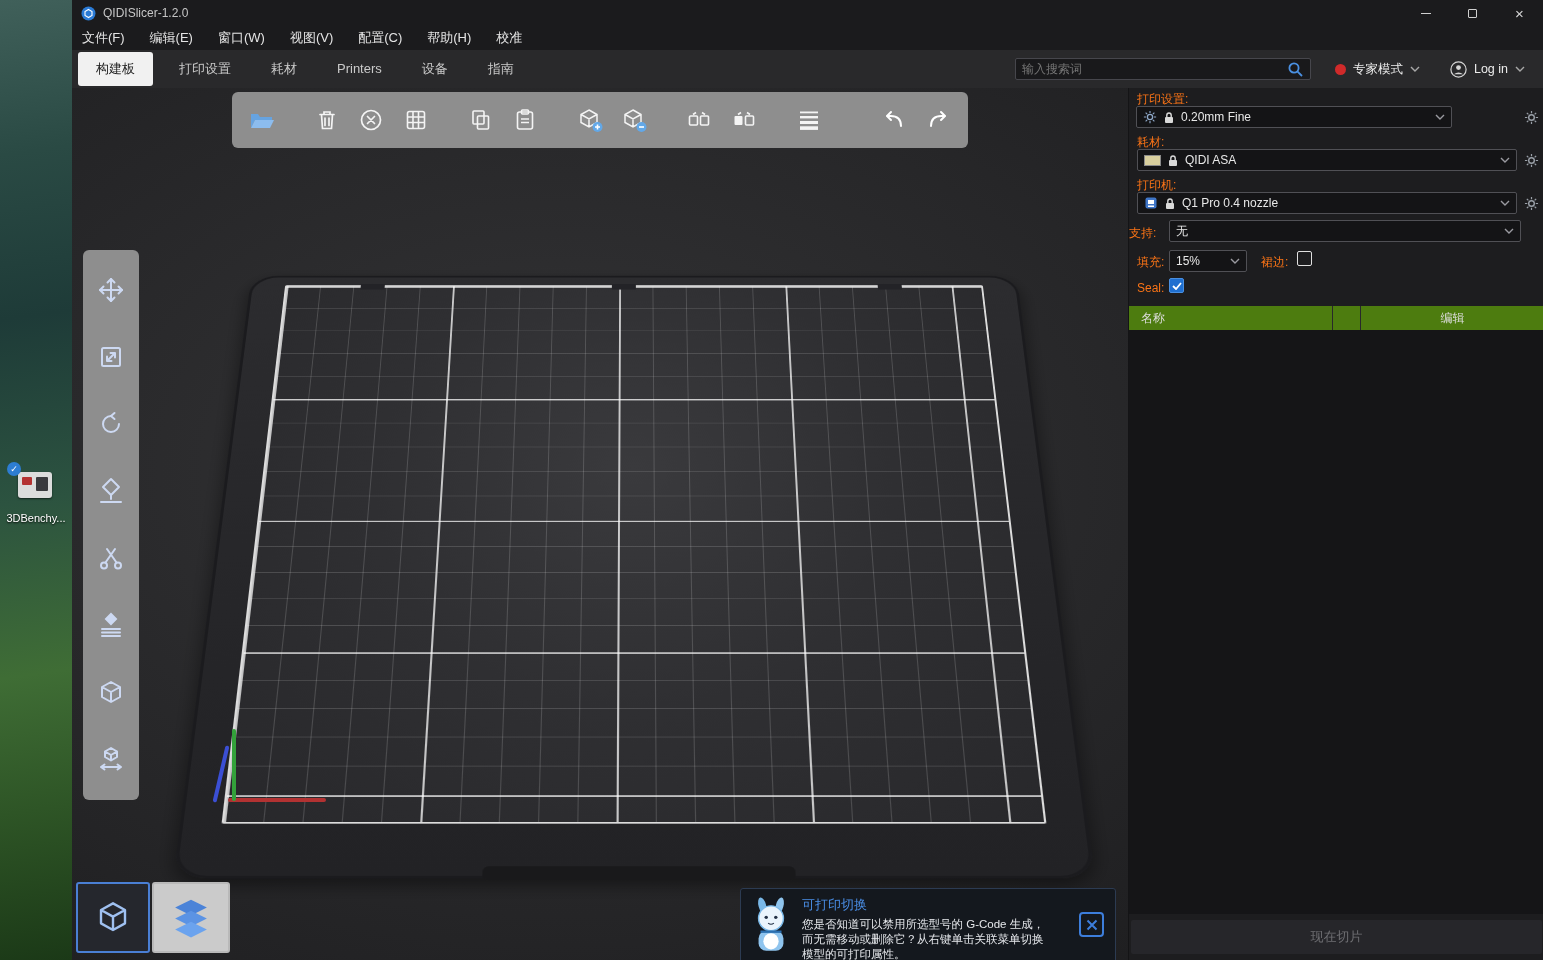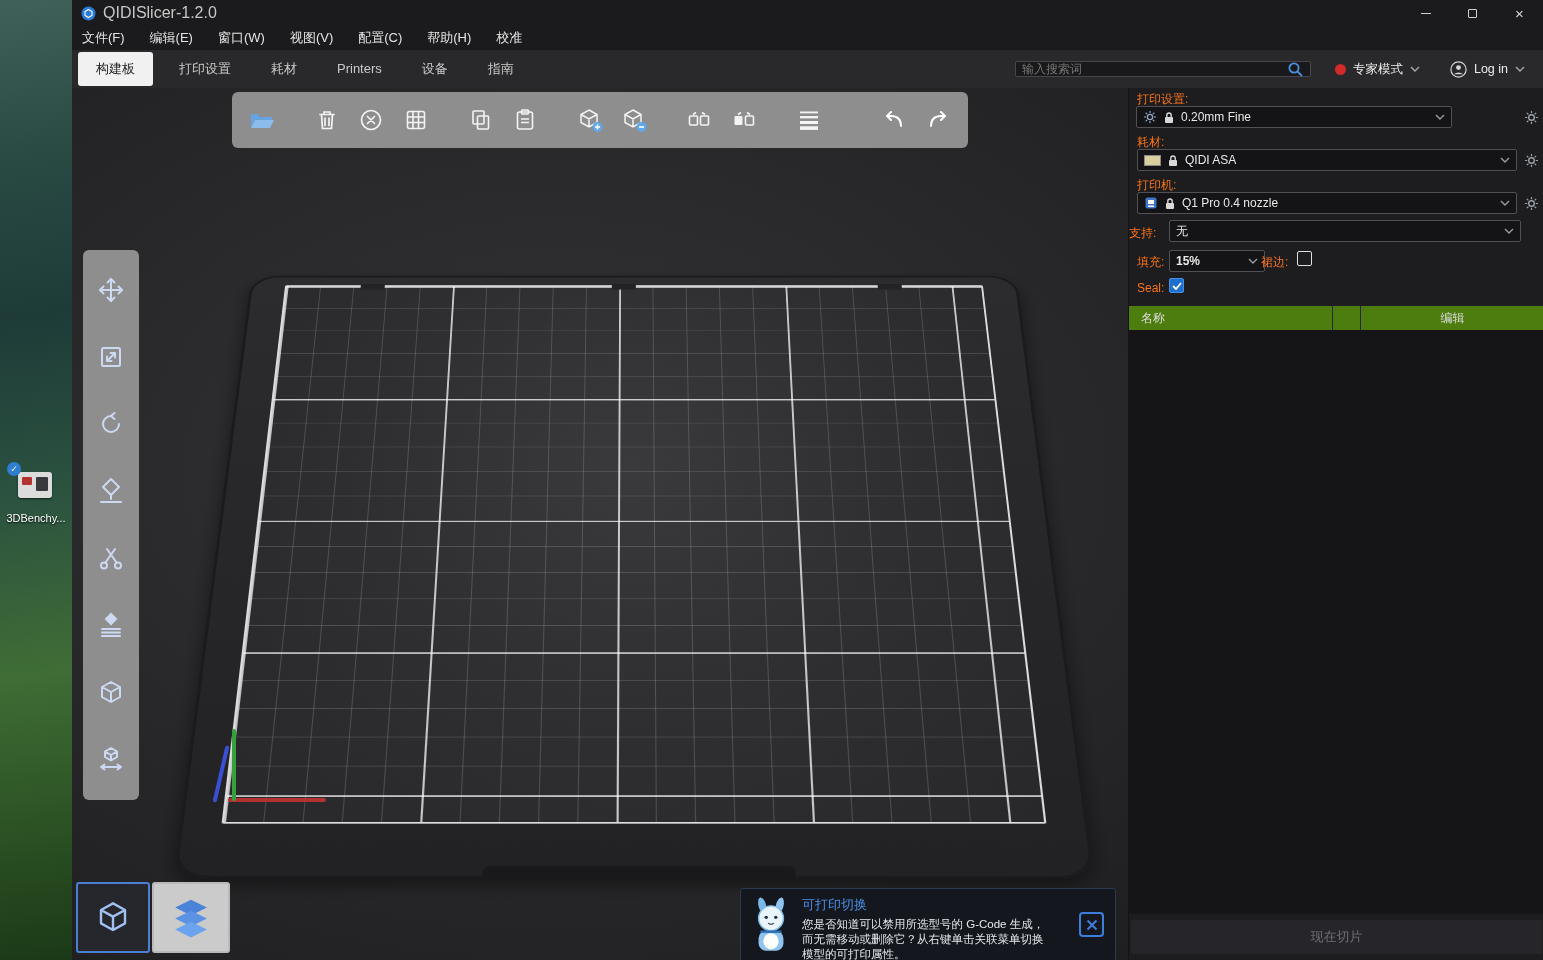--- a/index.html
+++ b/index.html
@@ -16,34 +16,34 @@
   .di-img:after { content:""; position:absolute; right:4px; top:5px; width:12px; height:14px; background:#3a3a3e; border-radius:1px; }
   .di-check { position:absolute; left:-5px; top:-4px; width:14px; height:14px; border-radius:50%; background:#2d7dd2;
     color:#fff; font-size:9px; line-height:14px; text-align:center; }
   .di-label { position:absolute; left:0; top:512px; width:72px; text-align:center; color:#fff; font-size:11px;
     text-shadow:0 1px 2px #000; }
 
   
   .app-window { position:absolute; left:72px; top:0; width:1471px; height:960px; background:#1e1e20; }
 
   .titlebar { height:26px; display:flex; align-items:center; padding-left:9px; gap:7px; background:#1b1b1d; }
-  .titlebar .title { font-size:16px; color:#c6c6c6; }
+  .titlebar .title { font-size:12px; color:#c6c6c6; }
   .win-controls { margin-left:auto; display:flex; height:26px; }
   .wc { width:47px; height:26px; display:flex; align-items:center; justify-content:center; color:#d0d0d0; }
   .wc-min-glyph { width:10px; height:1px; background:#d0d0d0; }
   .wc-max-glyph { width:9px; height:9px; border:1px solid #d0d0d0; border-radius:1px; }
   .wc-close-glyph { font-size:15px; line-height:1; color:#d6d6d6; }
 
   .menubar { height:24px; display:flex; align-items:center; gap:25px; padding-left:10px; background:#1b1b1d; }
   .menubar span { font-size:13px; color:#e4e4e4; }
 
   .tabbar { height:38px; background:#29292b; display:flex; align-items:center; padding:0 6px; }
   .tab { color:#c9c9c9; font-size:13px; padding:0 20px; line-height:38px; }
   .tab.active { background:#f1f1f1; color:#1b1b1b; height:34px; line-height:34px; border-radius:3px; padding:0 18px; margin-right:6px; }
-  .search-wrap { margin-left:auto; margin-right:24px; width:296px; height:16px; background:#19191b;
+  .search-wrap { margin-left:auto; margin-right:24px; width:296px; height:22px; background:#19191b;
     border:1px solid #46464c; border-radius:2px; display:flex; align-items:center; padding:0 6px; }
   .search-wrap input { flex:1; background:transparent; border:none; outline:none; color:#ddd; font-size:12px;
     font-family:"Liberation Sans",sans-serif; }
   .mode-cluster,.login-cluster { display:flex; align-items:center; gap:7px; }
   .mode-cluster { margin-right:30px; }
   .login-cluster { margin-right:12px; }
   .mode-dot { width:11px; height:11px; border-radius:50%; background:#d02a2a; }
   .cluster-label { font-size:12.5px; color:#ececec; }
 
   
@@ -100,21 +100,21 @@
   .combo { position:absolute; height:22px; background:#141416; border:1px solid #505055; border-radius:2px;
     display:flex; align-items:center; gap:6px; padding:0 6px; font-size:12px; color:#e8e8e8; }
   .combo .chev { margin-left:auto; }
   .swatch { width:17px; height:11px; background:#d9cf9e; border:1px solid #8a8a8a; }
   .gearbtn { position:absolute; width:18px; height:18px; display:flex; align-items:center; justify-content:center; }
 
   .lbl-print { left:8px; top:3px; }   .combo-print { left:7px; top:18px; width:316px; }   .gb1 { left:393px; top:20px; }
   .lbl-fil   { left:8px; top:46px; }  .combo-fil   { left:8px; top:61px; width:380px; }   .gb2 { left:393px; top:63px; }
   .lbl-ptr   { left:8px; top:89px; }  .combo-ptr   { left:8px; top:104px; width:380px; }  .gb3 { left:393px; top:106px; }
   .lbl-support { left:0; top:137px; } .combo-support { left:40px; top:132px; width:352px; }
-  .lbl-infill  { left:8px; top:166px; } .combo-infill  { left:40px; top:162px; width:96px;font-weight:bold; }
+  .lbl-infill  { left:8px; top:166px; } .combo-infill  { left:40px; top:162px; width:78px; }
   .lbl-brim    { left:132px; top:166px; }
   .chk { position:absolute; width:15px; height:15px; border-radius:2px; }
   .chk-brim { left:168px; top:163px; border:1.5px solid #e0e0e0; background:transparent; }
   .lbl-seal { left:8px; top:193px; }
   .chk-seal { left:40px; top:190px; background:#1f6fd0; border:1px solid #4a8fe0; display:flex; align-items:center; justify-content:center; }
 
   .list-header { position:absolute; left:0; top:218px; width:415px; height:24px; background:#4d7c0f; display:flex;
     font-size:12px; color:#dedede; }
   .lh-c1 { width:204px; padding-left:12px; line-height:24px; border-right:1px solid #28282b; }
   .lh-c2 { width:28px; border-right:1px solid #28282b; }

